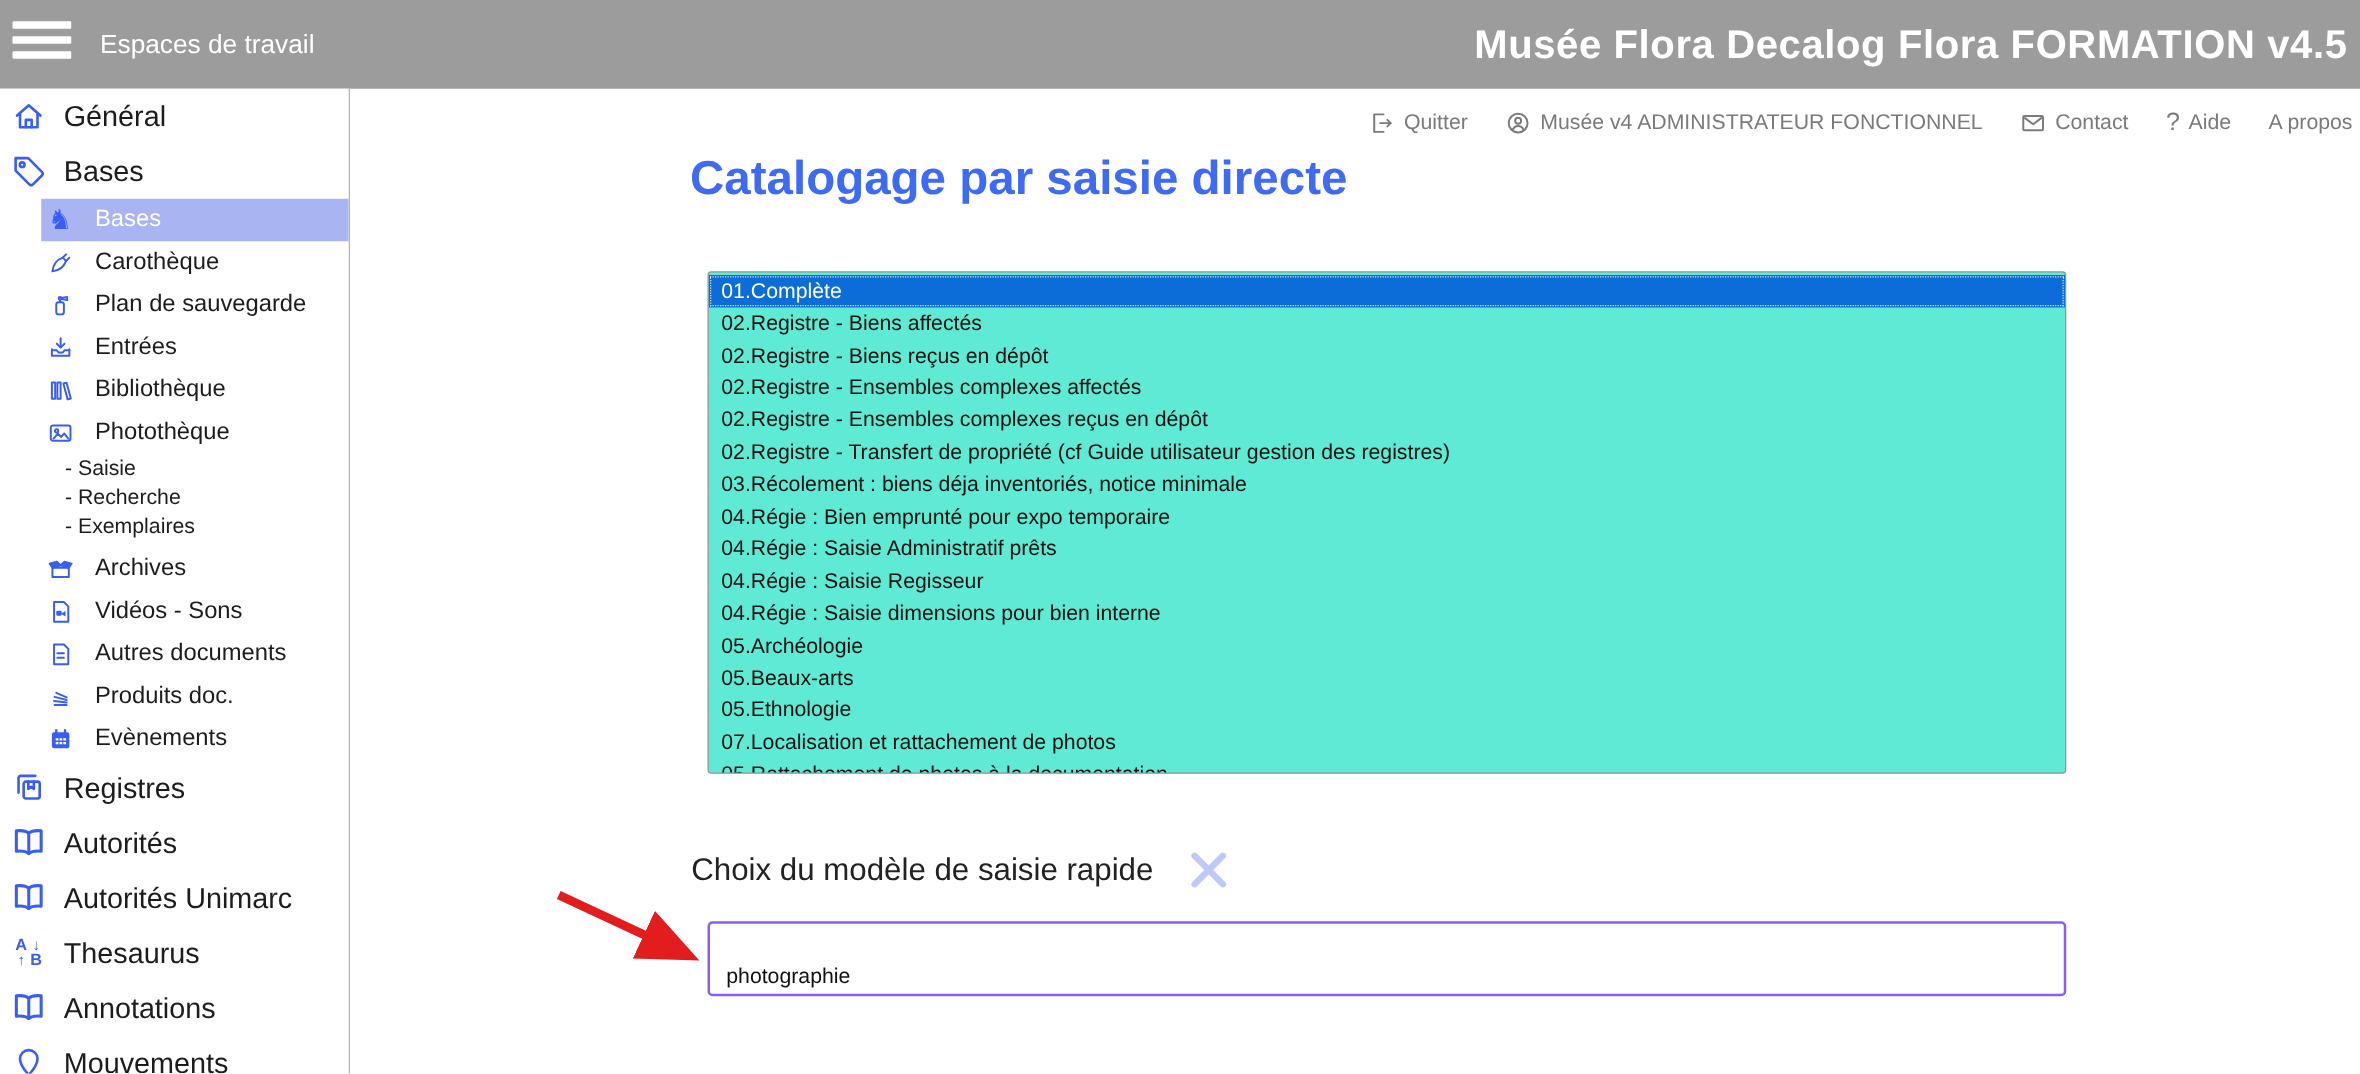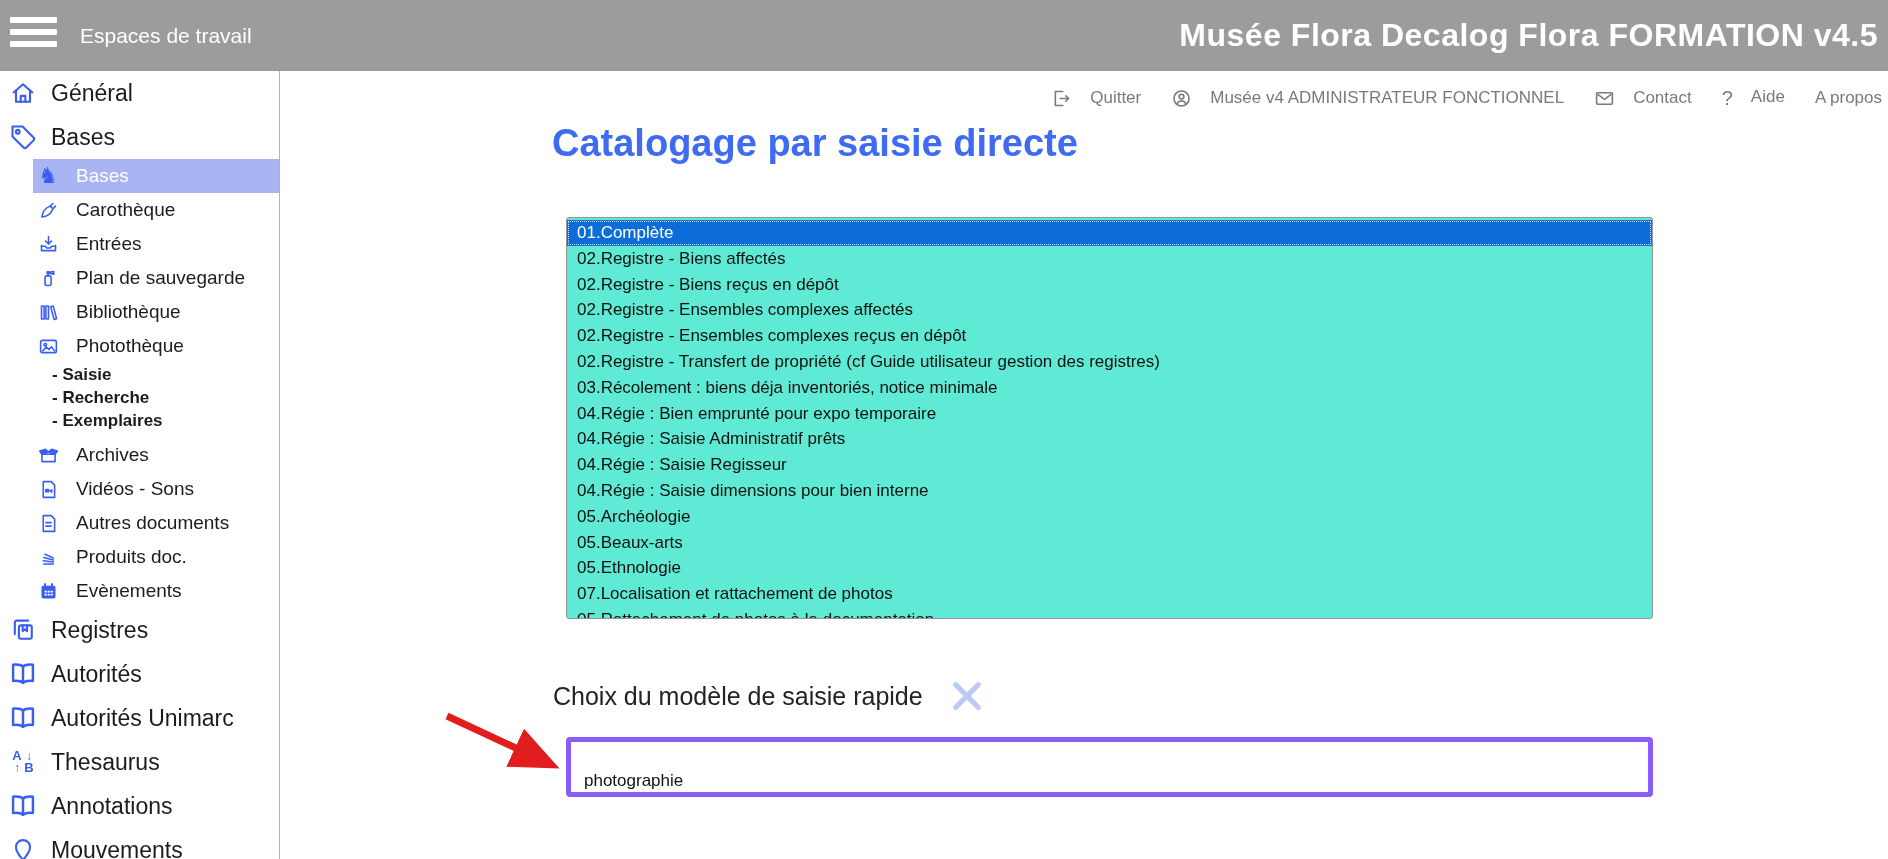--- a/index.html
+++ b/index.html
@@ -32,52 +32,52 @@
   .si{display:flex;align-items:center;cursor:pointer;}
   .si .si-icon{display:flex;align-items:center;justify-content:center;color:var(--accent-blue);flex:none;}
   .si .si-icon svg{display:block;}
   .si-label{white-space:nowrap;}
   .lvl1{height:44px;padding-left:8px;font-size:23px;}
   .lvl1 .si-icon{width:30px;height:30px;margin-right:13px;}
   .lvl1 .si-icon svg{width:28px;height:28px;}
   .lvl2{height:34px;margin-left:33px;padding-left:3px;font-size:19px;}
   .lvl2 .si-icon{width:24px;height:24px;margin-right:16px;}
   .lvl2 .si-icon svg{width:21px;height:21px;}
-  .lvl3{height:23px;padding-left:52px;font-size:17px;font-weight:bold;}
+  .lvl3{height:23px;padding-left:52px;font-size:17px;}
   .si.gap{margin-top:6px;}
   .si.selected{background:var(--selected-item-bg);color:#fff;}
   .knight-glyph{font-size:22px;line-height:1;color:var(--accent-blue);}
   .thes{display:grid;grid-template-columns:12px 12px;font-size:13px;font-weight:bold;
     color:var(--accent-blue);line-height:12px;text-align:center;}
   .thes .ar{font-weight:normal;font-size:12px;}
 
   
   .toplinks{position:absolute;top:84px;right:6px;height:28px;display:flex;align-items:center;
     gap:30px;color:var(--muted);font-size:17px;}
-  .toplink{display:flex;gap:18px;cursor:pointer;white-space:nowrap;}
+  .toplink{display:flex;align-items:center;gap:7px;cursor:pointer;white-space:nowrap;}
   .toplink svg{width:21px;height:21px;display:block;}
   .qmark{font-size:20px;}
 
   
   .page-title{position:absolute;left:552px;top:122px;font-size:38px;color:var(--title-blue);}
   .listbox{position:absolute;left:566px;top:217px;width:1087px;height:402px;
     border:1px solid #949494;border-radius:3px;overflow:hidden;padding-top:2px;background:#5eead4;}
   .lb-item{height:25.8px;line-height:25.8px;padding-left:10px;font-size:17px;
     white-space:nowrap;cursor:default;color:#111;}
   .lb-item.selected{background:var(--selection-blue);color:#fff;
     outline:1px dotted #cfe3f7;outline-offset:-2px;}
 
   .model-heading{position:absolute;left:553px;top:678px;height:36px;line-height:36px;
     font-size:25px;color:#222;}
   .close-x{position:absolute;left:950px;top:679px;width:34px;height:34px;cursor:pointer;
     color:var(--close-icon);}
   .close-x svg{width:34px;height:34px;display:block;}
 
   .model-input{position:absolute;left:566px;top:737px;width:1087px;height:60px;
-    border:5px solid #8b5cf6;border-radius:4px;font-family:"Liberation Sans",sans-serif;
+    border:2px solid #8b5cf6;border-radius:4px;font-family:"Liberation Sans",sans-serif;
     font-size:17px;color:#111;padding:28px 0 0 13px;outline:none;background:#fff;}
 
   .annot-arrow{position:absolute;left:432px;top:700px;width:170px;height:95px;pointer-events:none;}
 </style>
 </head>
 <body>
 
 <div class="app-header">
   <div class="burger">
     <span></span>
@@ -120,38 +120,38 @@
           <path d="M4.5 19.5c.5-5.5 4-10.5 9.5-12.5l3 3C15 15.5 10 19 4.5 19.5Z"></path>
           <path d="m14 7 3-3"></path>
           <path d="m17 10 3-3"></path>
         </svg>
       </span>
       <span class="si-label">Carothèque</span>
     </div>
     <div class="si lvl2">
       <span class="si-icon">
         <svg viewBox="0 0 24 24" fill="none" stroke="currentColor" stroke-width="1.8" stroke-linecap="round" stroke-linejoin="round">
+          <rect x="8" y="9" width="7" height="11" rx="2.2"></rect>
+          <path d="M11.5 9V6.5"></path>
+          <circle cx="11.5" cy="5.3" r="1.3"></circle>
+          <path d="M12.8 5 18 4v3l-5.2-1"></path>
+        </svg>
+      </span>
+      <span class="si-label">Plan de sauvegarde</span>
+    </div>
+    <div class="si lvl2">
+      <span class="si-icon">
+        <svg viewBox="0 0 24 24" fill="none" stroke="currentColor" stroke-width="1.8" stroke-linecap="round" stroke-linejoin="round">
           <path d="M12 3v8"></path>
           <path d="m8.5 8 3.5 3.5L15.5 8"></path>
           <path d="M4 13v6h16v-6"></path>
           <path d="M4 14h4.5l1.5 2h4l1.5-2H20"></path>
         </svg>
       </span>
       <span class="si-label">Entrées</span>
-    </div>
-    <div class="si lvl2">
-      <span class="si-icon">
-        <svg viewBox="0 0 24 24" fill="none" stroke="currentColor" stroke-width="1.8" stroke-linecap="round" stroke-linejoin="round">
-          <rect x="8" y="9" width="7" height="11" rx="2.2"></rect>
-          <path d="M11.5 9V6.5"></path>
-          <circle cx="11.5" cy="5.3" r="1.3"></circle>
-          <path d="M12.8 5 18 4v3l-5.2-1"></path>
-        </svg>
-      </span>
-      <span class="si-label">Plan de sauvegarde</span>
     </div>
     <div class="si lvl2">
       <span class="si-icon">
         <svg viewBox="0 0 24 24" fill="none" stroke="currentColor" stroke-width="1.8" stroke-linecap="round" stroke-linejoin="round">
           <path d="M4 4.5h3v15H4z"></path>
           <path d="M9 4.5h3v15H9z"></path>
           <path d="m14.5 5.5 2.9-.8 3.9 14.5-2.9.8z"></path>
         </svg>
       </span>
       <span class="si-label">Bibliothèque</span>

